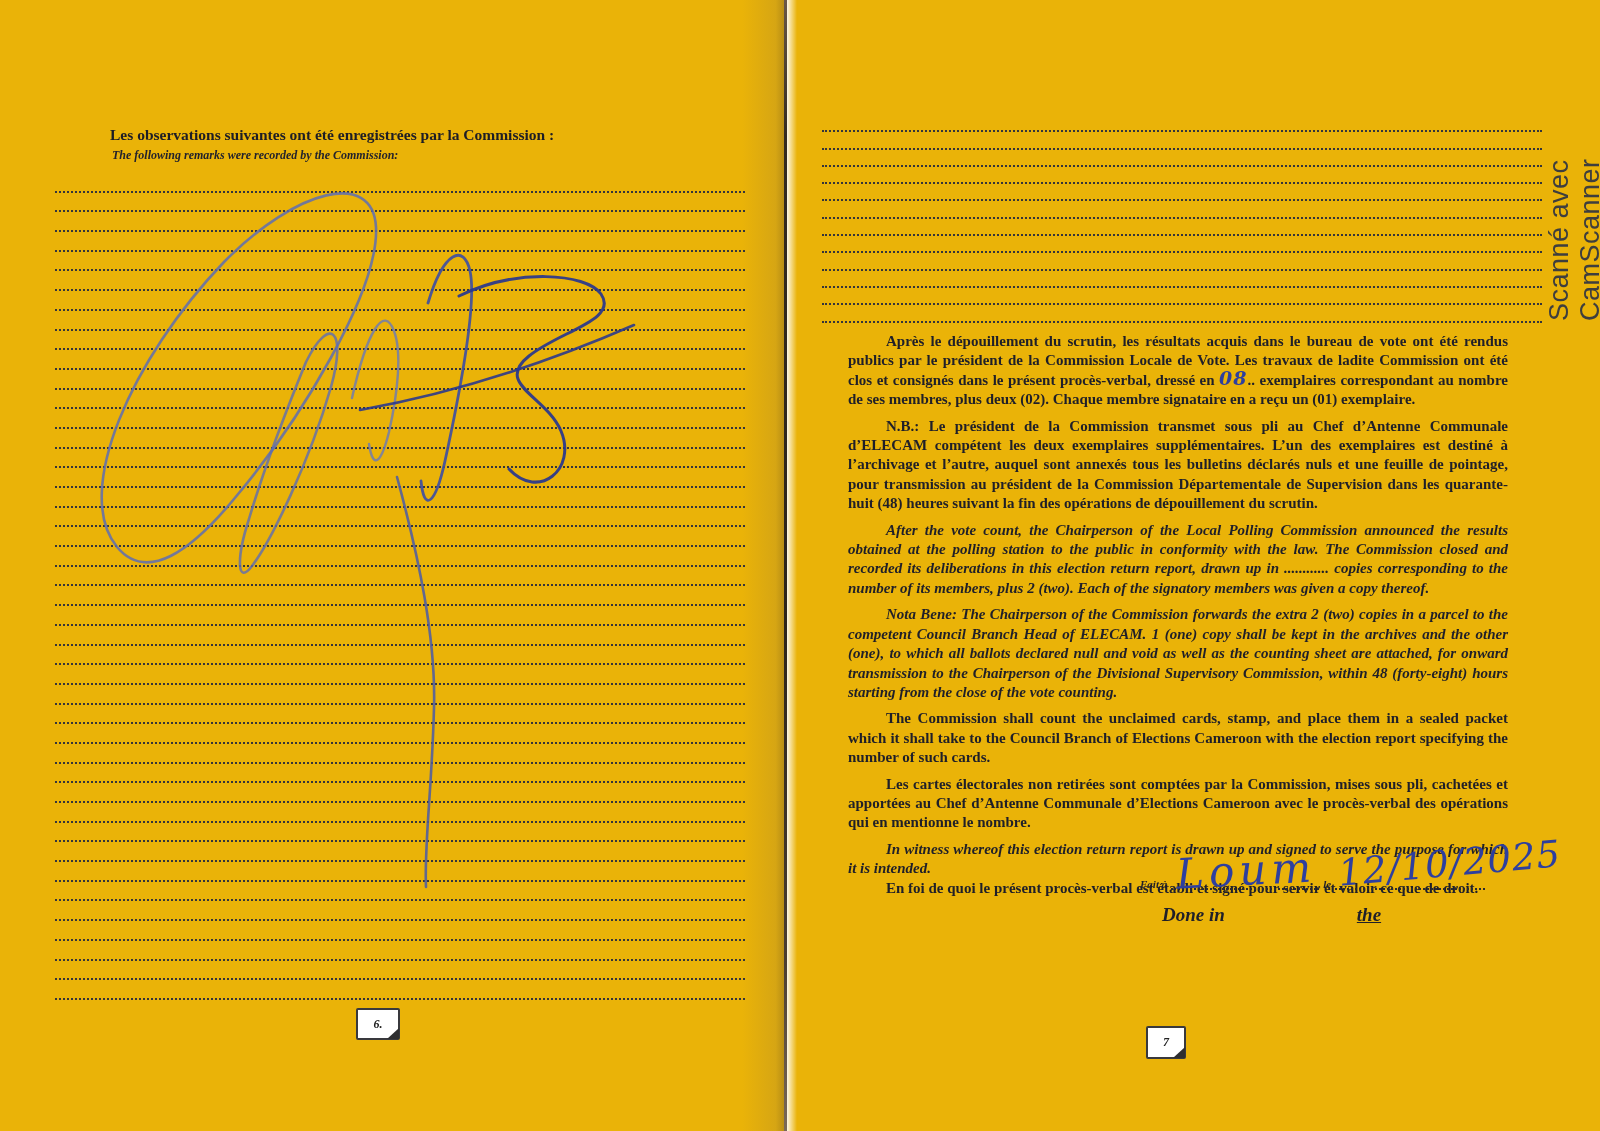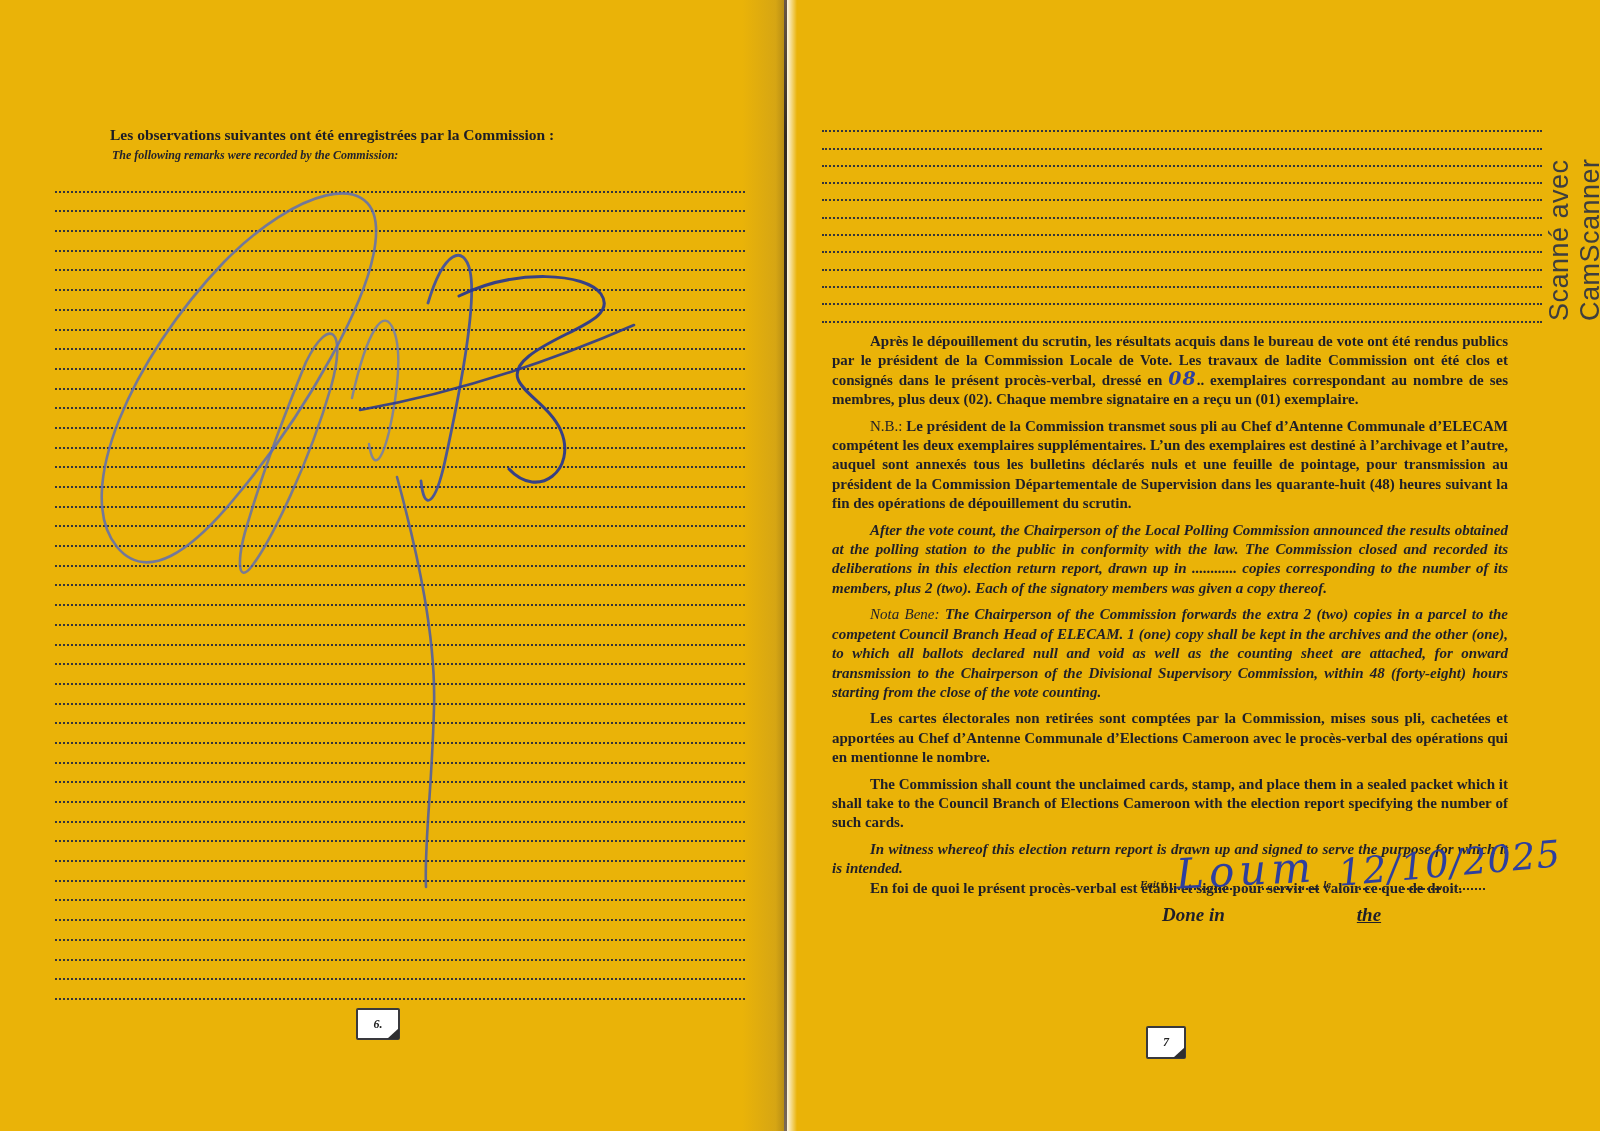--- a/index.html
+++ b/index.html
@@ -33,24 +33,24 @@
   .page-icon{position:absolute; background:#fff; border:2px solid #39393d; border-radius:2px;
     display:flex; align-items:center; justify-content:center;
     font:italic 700 12px "Liberation Serif", serif; color:#222;}
   .page-icon::after{content:""; position:absolute; right:-1px; bottom:-1px; width:0; height:0;
     border-style:solid; border-width:0 0 11px 12px; border-color:transparent transparent #2e2e30 transparent;}
   .page-icon.p6{left:356px; top:1008px; width:40px; height:28px;}
   .page-icon.p7{left:1146px; top:1026px; width:36px; height:29px;}
 
   
   .col{position:absolute; left:832px; top:332px; width:676px; color:#1f1f29;}
-  .para{font-size:15px; line-height:19.4px; font-weight:600; text-align:justify; text-indent:38px; margin:0 0 7px 0;}
+  .para{font-size:15px; line-height:19.4px; font-weight:600; text-align:justify; text-indent:38px; margin:0 0 7px 16px;}
   .para.en{font-style:italic;}
   .para.tight{margin-bottom:0;}
-  .lbl{font-weight:400;}
+  .lbl{font-weight:700;}
   .hand-inline{color:#2e3f9e; font-family:"DejaVu Serif", serif; font-style:italic; font-weight:700;
     font-size:19px; letter-spacing:1px; line-height:0;}
 
   
   .fait-block{position:absolute; left:1140px; top:874px; width:368px; color:#1f1f29;}
   .fait-row{display:flex; align-items:flex-end; font-size:11px; font-weight:700; font-style:italic;}
   .leader{display:inline-block; border-bottom:2px dotted #2a2a30; height:14px;}
   .leader.l1{width:148px; margin:0 4px;}
   .leader.l2{width:150px; margin-left:4px;}
   .fait-row2{display:flex; font-size:19px; font-weight:700; font-style:italic; margin-top:14px;}
@@ -156,23 +156,23 @@
 
   <div class="col">
     <p class="para"><span>Après le dépouillement du scrutin, les résultats acquis dans le bureau de vote ont été rendus publics par le président de la Commission Locale de Vote. Les travaux de ladite Commission ont été clos et consignés dans le présent procès-verbal, dressé en </span><span class="hand-inline">08</span><span>.. exemplaires correspondant au nombre de ses membres, plus deux (02). Chaque membre signataire en a reçu un (01) exemplaire.</span></p>
 
     <p class="para"><span class="lbl">N.B.:</span><span> Le président de la Commission transmet sous pli au Chef d’Antenne Communale d’ELECAM compétent les deux exemplaires supplémentaires. L’un des exemplaires est destiné à l’archivage et l’autre, auquel sont annexés tous les bulletins déclarés nuls et une feuille de pointage, pour transmission au président de la Commission Départementale de Supervision dans les quarante-huit (48) heures suivant la fin des opérations de dépouillement du scrutin.</span></p>
 
     <p class="para en">After the vote count, the Chairperson of the Local Polling Commission announced the results obtained at the polling station to the public in conformity with the law. The Commission closed and recorded its deliberations in this election return report, drawn up in ............ copies corresponding to the number of its members, plus 2 (two). Each of the signatory members was given a copy thereof.</p>
 
     <p class="para en"><span class="lbl">Nota Bene:</span><span> The Chairperson of the Commission forwards the extra 2 (two) copies in a parcel to the competent Council Branch Head of ELECAM. 1 (one) copy shall be kept in the archives and the other (one), to which all ballots declared null and void as well as the counting sheet are attached, for onward transmission to the Chairperson of the Divisional Supervisory Commission, within 48 (forty-eight) hours starting from the close of the vote counting.</span></p>
 
+    <p class="para en" style="font-style:normal">The Commission shall count the unclaimed cards, stamp, and place them in a sealed packet which it shall take to the Council Branch of Elections Cameroon with the election report specifying the number of such cards.</p>
+
     <p class="para">Les cartes électorales non retirées sont comptées par la Commission, mises sous pli, cachetées et apportées au Chef d’Antenne Communale d’Elections Cameroon avec le procès-verbal des opérations qui en mentionne le nombre.</p>
-
-    <p class="para en" style="font-style:normal">The Commission shall count the unclaimed cards, stamp, and place them in a sealed packet which it shall take to the Council Branch of Elections Cameroon with the election report specifying the number of such cards.</p>
 
     <p class="para en tight">In witness whereof this election return report is drawn up and signed to serve the purpose for which it is intended.</p>
     <p class="para tight">En foi de quoi le présent procès-verbal est établi et signé pour servir et valoir ce que de droit.</p>
   </div>
 
   <div class="fait-block">
     <div class="fait-row">
       <span>Fait à</span>
       <span class="leader l1"></span>
       <span>le</span>

